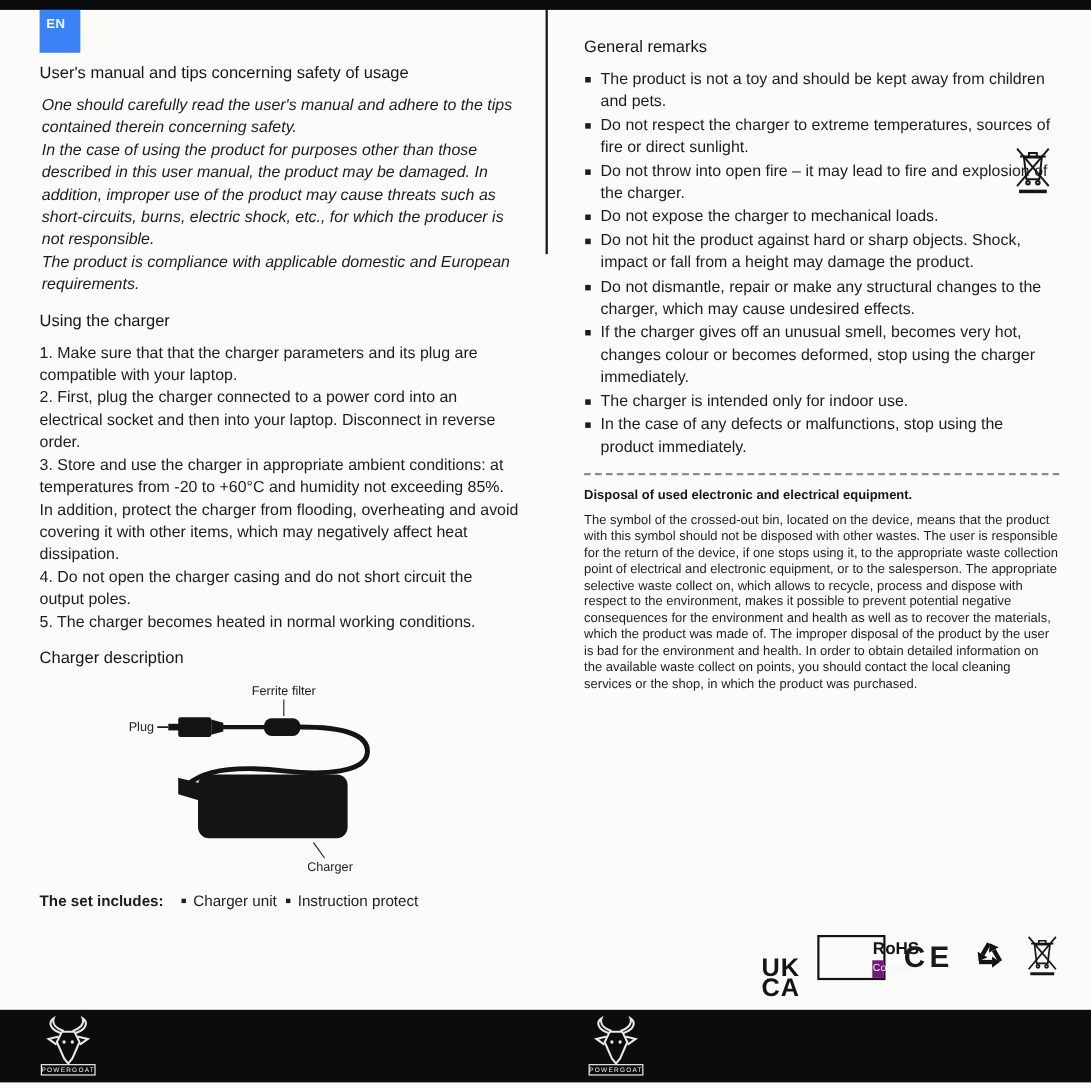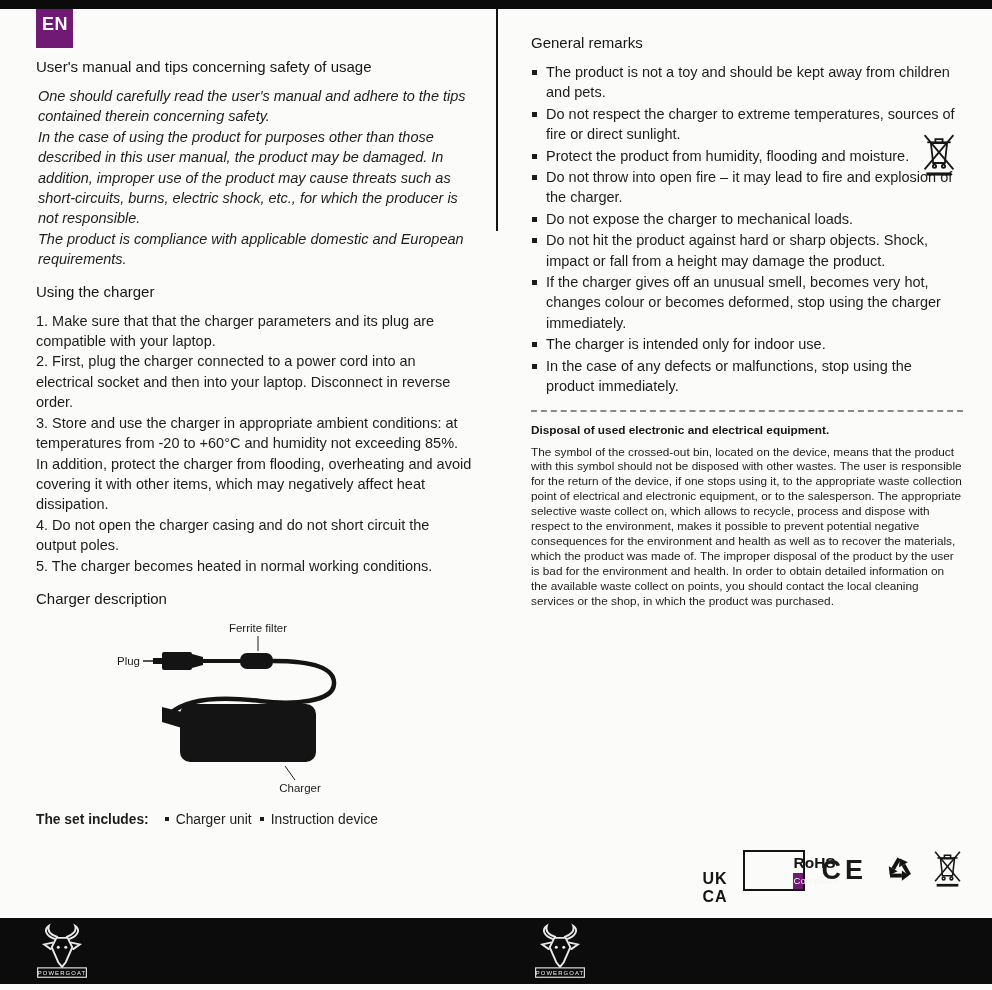--- a/index.html
+++ b/index.html
@@ -9,22 +9,22 @@
     position:relative;
     background:#fbfbfa;
     font-family:"Liberation Sans", sans-serif;
     color:#1d1d1d;
     overflow:hidden;
   }
 
   .top-bar { position:absolute; left:0; top:0; width:992px; height:9px; background:#0b0b0b; }
   .en-badge {
     position:absolute; left:36px; top:9px; width:37px; height:39px;
-    background:#701a75; color:#fafafa;
-    font-size:18px; font-weight:bold; letter-spacing:.5px;
+    background:#3b82f6; color:#fafafa;
+    font-size:12px; font-weight:bold; letter-spacing:.5px;
     padding:5px 0 4px 6px;
   }
   .col-divider { position:absolute; left:496px; top:9px; width:2px; height:222px; background:#141414; }
 
   
   .left-col  { position:absolute; left:36px;  top:58px; width:436px; }
   .right-col { position:absolute; left:531px; top:34px; width:432px; }
 
   .section-title { font-size:15px; font-weight:normal; margin:0 0 11px; color:#161616; }
   .body-text { font-size:14.5px; line-height:20.4px; margin:0 2px 13px; white-space:pre-line;font-style:italic; }
@@ -53,21 +53,21 @@
   
   .set-line { margin-top:14px; font-size:13.8px; }
   .set-label { font-weight:bold; margin-right:8px; }
   .sq { display:inline-block; width:4px; height:4px; background:#1c1c1c; margin:0 7px 2px 8px; vertical-align:middle; }
 
   
   .marks-row {
     position:absolute; left:531px; top:846px; width:432px; height:48px;
     display:flex; align-items:center; justify-content:flex-end; gap:16px;
   }
-  .ukca { font-weight:bold; font-size:16px; line-height:18px; letter-spacing:1px; color:#141414;margin-top:36px; }
+  .ukca { font-weight:bold; font-size:23px; line-height:18px; letter-spacing:1px; color:#141414;margin-top:36px; }
   .rohs { border:2.5px solid #141414; width:62px; text-align:center; background:#fbfbfa;padding-left:48px; }
   .rohs-top { font-weight:bold; font-size:15.5px; padding:2px 0 1px; color:#141414; }
   .rohs-bottom { background:#701a75; color:#f4f4f4; font-size:9.5px; padding:2px 0 3px; letter-spacing:.2px; }
   .ce-mark { font-weight:bold; font-size:27px; letter-spacing:4px; color:#1a1a1a; }
 
   .weee-top { position:absolute; left:921px; top:126px; }
 
   
   .footer-bar { position:absolute; left:0; top:918px; width:992px; height:66px; background:#0c0c0c; }
   .logo { position:absolute; top:922px; }
@@ -120,34 +120,34 @@
     <path d="M237 43 C 277 43 299 50 298 66 C 297 84 258 87 224 83 C 190 79 153 79 135 95" stroke="#141414" stroke-width="4.5" fill="none" stroke-linecap="round"></path>
 
     <polygon points="126,89 146,94 146,110 126,104" fill="#141414"></polygon>
     <rect x="144" y="86" width="136" height="58" rx="10" fill="#141414"></rect>
 
     <line x1="249" y1="148" x2="259" y2="162" stroke="#1d1d1d" stroke-width="1"></line>
     <text x="264" y="174" font-size="11.5" text-anchor="middle" fill="#1d1d1d">Charger</text>
   </svg>
 
   <div class="set-line">
-    <span class="set-label">The set includes:</span><span class="sq"></span><span>Charger unit</span><span class="sq"></span><span>Instruction device</span>
+    <span class="set-label">The set includes:</span><span class="sq"></span><span>Charger unit</span><span class="sq"></span><span>Instruction protect</span>
   </div>
 </div>
 
 <div class="right-col">
   <h3 class="section-title">General remarks</h3>
 
   <ul class="bullets">
     <li>The product is not a toy and should be kept away from children and pets.</li>
     <li>Do not respect the charger to extreme temperatures, sources of fire or direct sunlight.</li>
-    <li>Protect the product from humidity, flooding and moisture.</li>
     <li>Do not throw into open fire – it may lead to fire and explosion of the charger.</li>
     <li>Do not expose the charger to mechanical loads.</li>
     <li>Do not hit the product against hard or sharp objects. Shock, impact or fall from a height may damage the product.</li>
+    <li>Do not dismantle, repair or make any structural changes to the charger, which may cause undesired effects.</li>
     <li>If the charger gives off an unusual smell, becomes very hot, changes colour or becomes deformed, stop using the charger immediately.</li>
     <li>The charger is intended only for indoor use.</li>
     <li>In the case of any defects or malfunctions, stop using the product immediately.</li>
   </ul>
 
   <hr class="dash-sep">
 
   <p class="disposal-title">Disposal of used electronic and electrical equipment.</p>
   <p class="disposal-body">The symbol of the crossed-out bin, located on the device, means that the product with this symbol should not be disposed with other wastes. The user is responsible for the return of the device, if one stops using it, to the appropriate waste collection point of electrical and electronic equipment, or to the salesperson. The appropriate selective waste collect on, which allows to recycle, process and dispose with respect to the environment, makes it possible to prevent potential negative consequences for the environment and health as well as to recover the materials, which the product was made of. The improper disposal of the product by the user is bad for the environment and health. In order to obtain detailed information on the available waste collect on points, you should contact the local cleaning services or the shop, in which the product was purchased.</p>
 </div>

